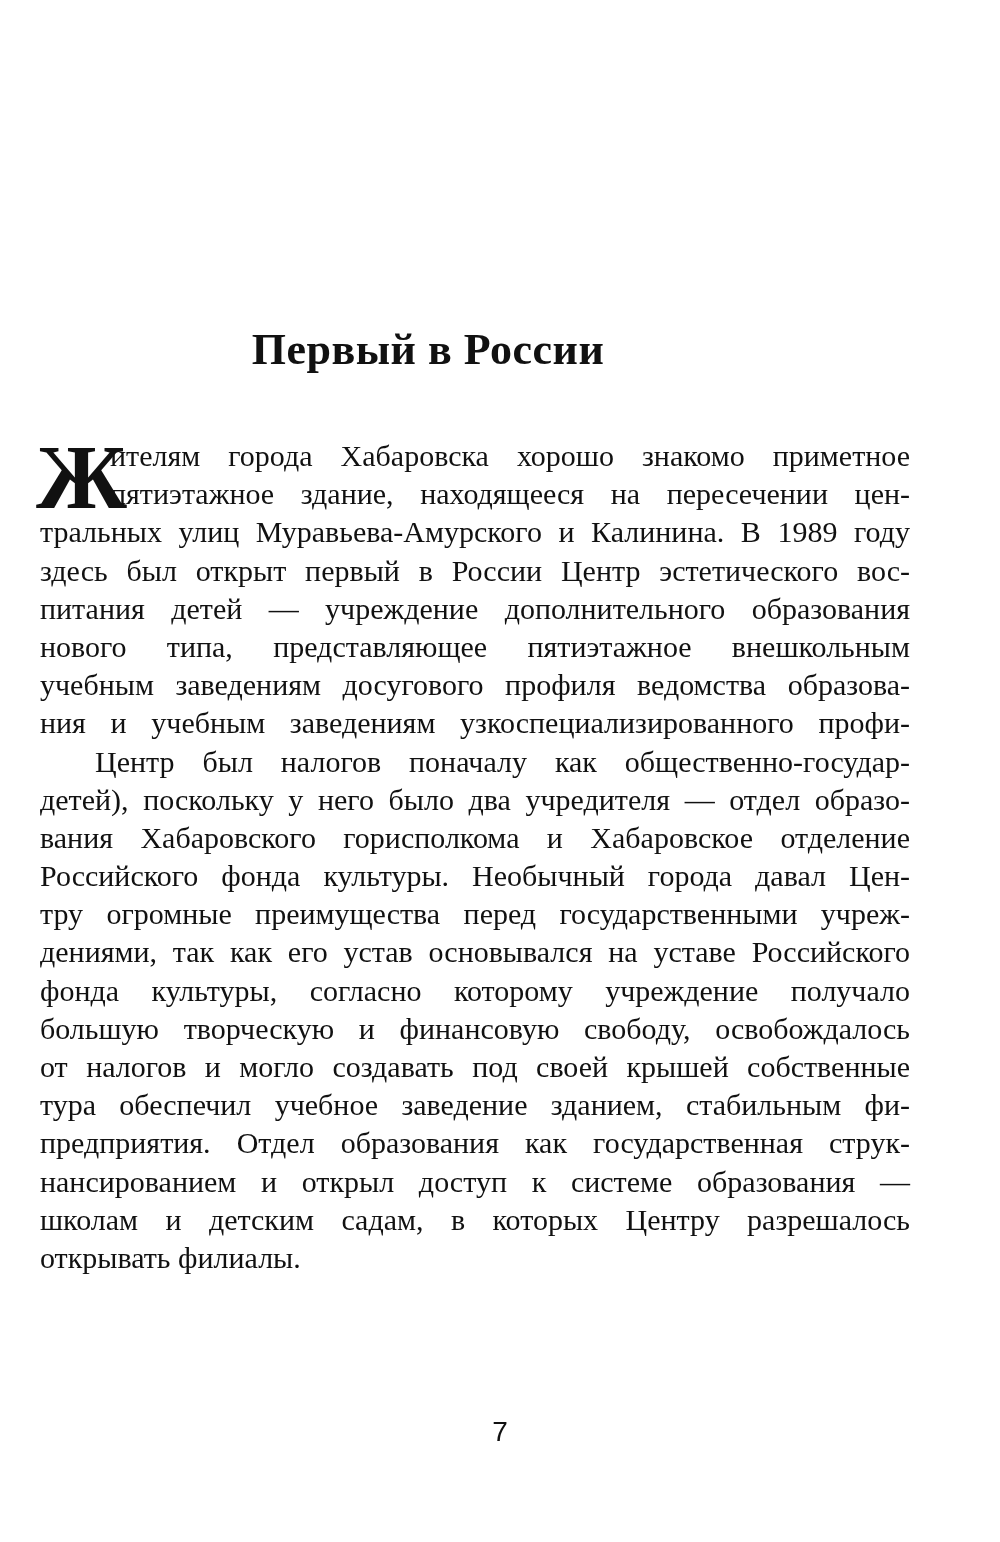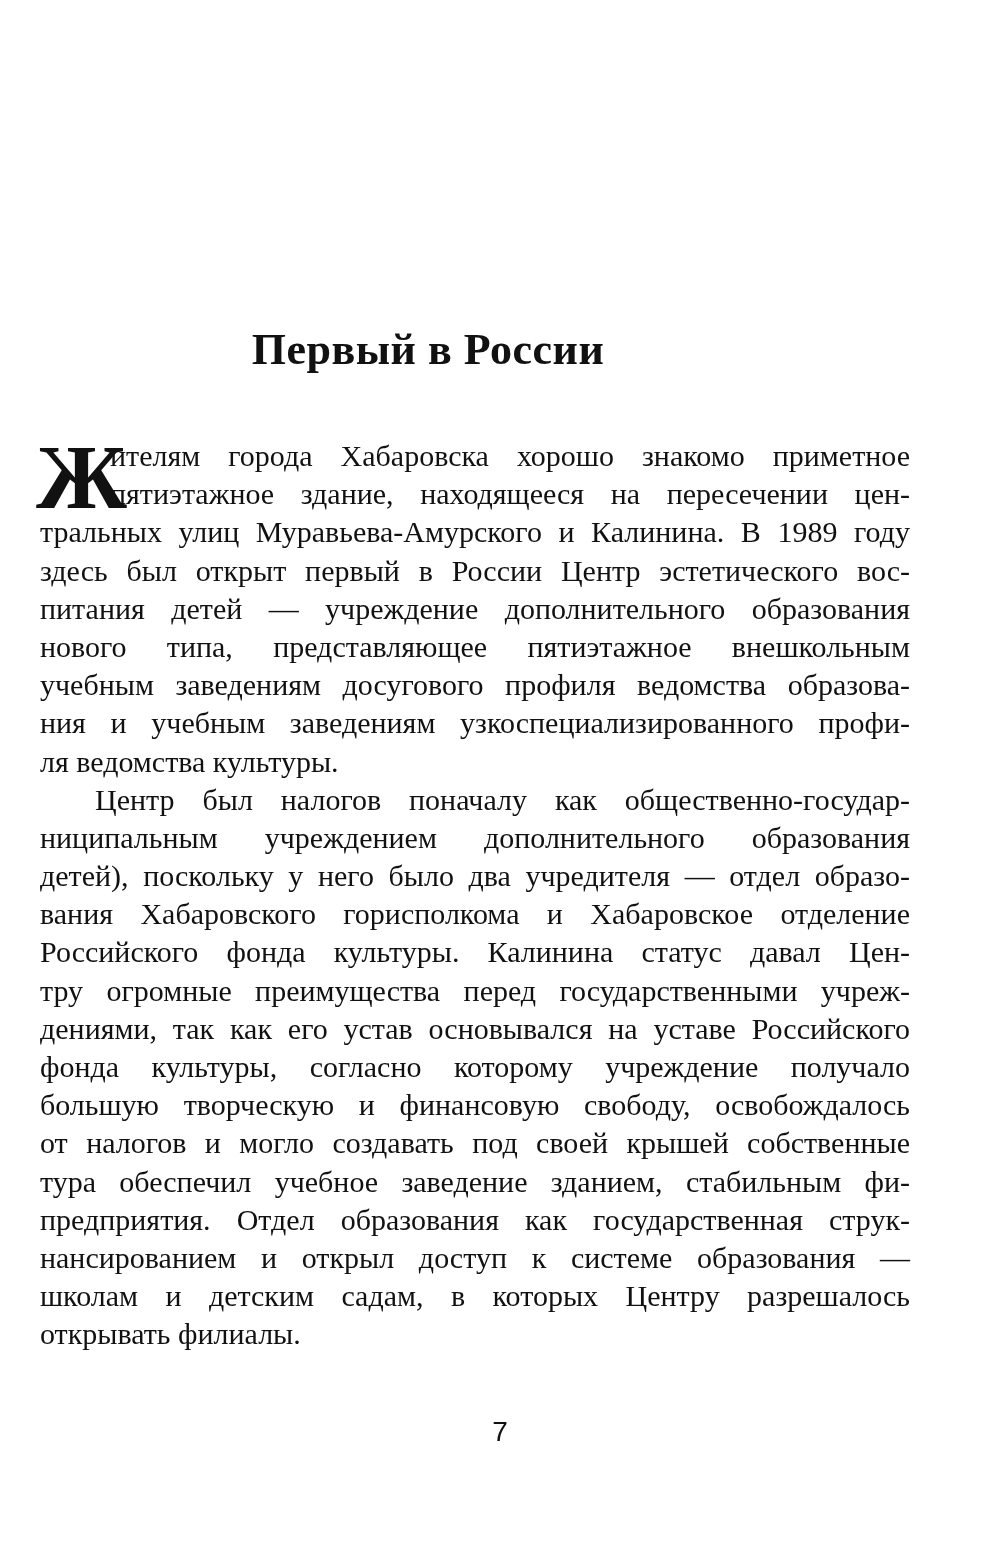--- a/index.html
+++ b/index.html
@@ -84,29 +84,27 @@
 
   <div>
     <div class="line dropcap-line">ителям города Хабаровска хорошо знакомо приметное</div>
     <div class="line dropcap-line">пятиэтажное здание, находящееся на пересечении цен-</div>
     <div class="line">тральных улиц Муравьева-Амурского и Калинина. В 1989 году</div>
     <div class="line">здесь был открыт первый в России Центр эстетического вос-</div>
     <div class="line">питания детей — учреждение дополнительного образования</div>
     <div class="line">нового типа, представляющее пятиэтажное внешкольным</div>
     <div class="line">учебным заведениям досугового профиля ведомства образова-</div>
     <div class="line">ния и учебным заведениям узкоспециализированного профи-</div>
-    <div class="line last">ля ведомства культуры.</div>
   </div>
 
   <div>
     <div class="line indent">Центр был налогов поначалу как общественно-государ-</div>
-    <div class="line">ниципальным учреждением дополнительного образования</div>
     <div class="line">детей), поскольку у него было два учредителя — отдел образо-</div>
     <div class="line">вания Хабаровского горисполкома и Хабаровское отделение</div>
-    <div class="line">Российского фонда культуры. Калинина статус давал Цен-</div>
+    <div class="line">Российского фонда культуры. Необычный города давал Цен-</div>
     <div class="line">тру огромные преимущества перед государственными учреж-</div>
     <div class="line">дениями, так как его устав основывался на уставе Российского</div>
     <div class="line">фонда культуры, согласно которому учреждение получало</div>
     <div class="line">большую творческую и финансовую свободу, освобождалось</div>
     <div class="line">от налогов и могло создавать под своей крышей собственные</div>
     <div class="line">тура обеспечил учебное заведение зданием, стабильным фи-</div>
     <div class="line">предприятия. Отдел образования как государственная струк-</div>
     <div class="line">нансированием и открыл доступ к системе образования —</div>
     <div class="line">школам и детским садам, в которых Центру разрешалось</div>
     <div class="line last">открывать филиалы.</div>

